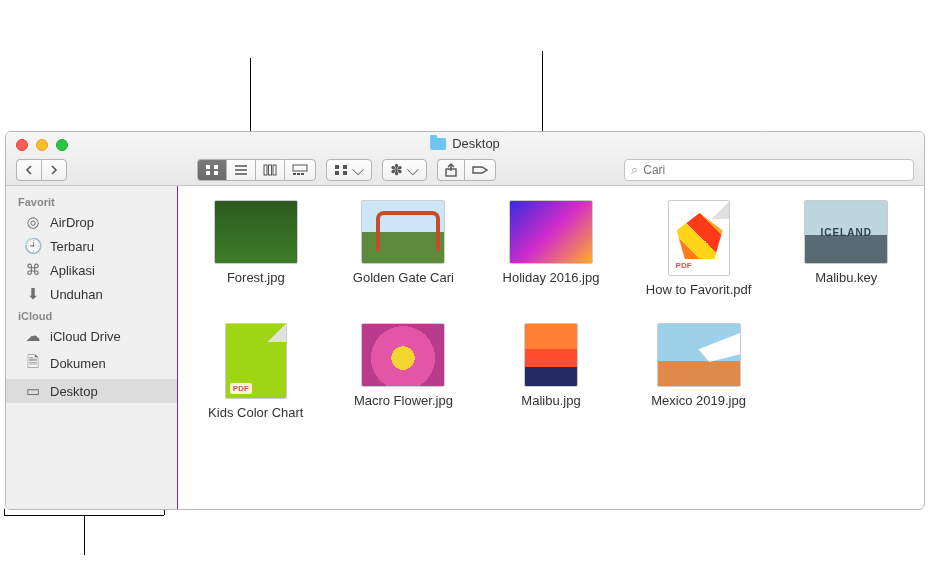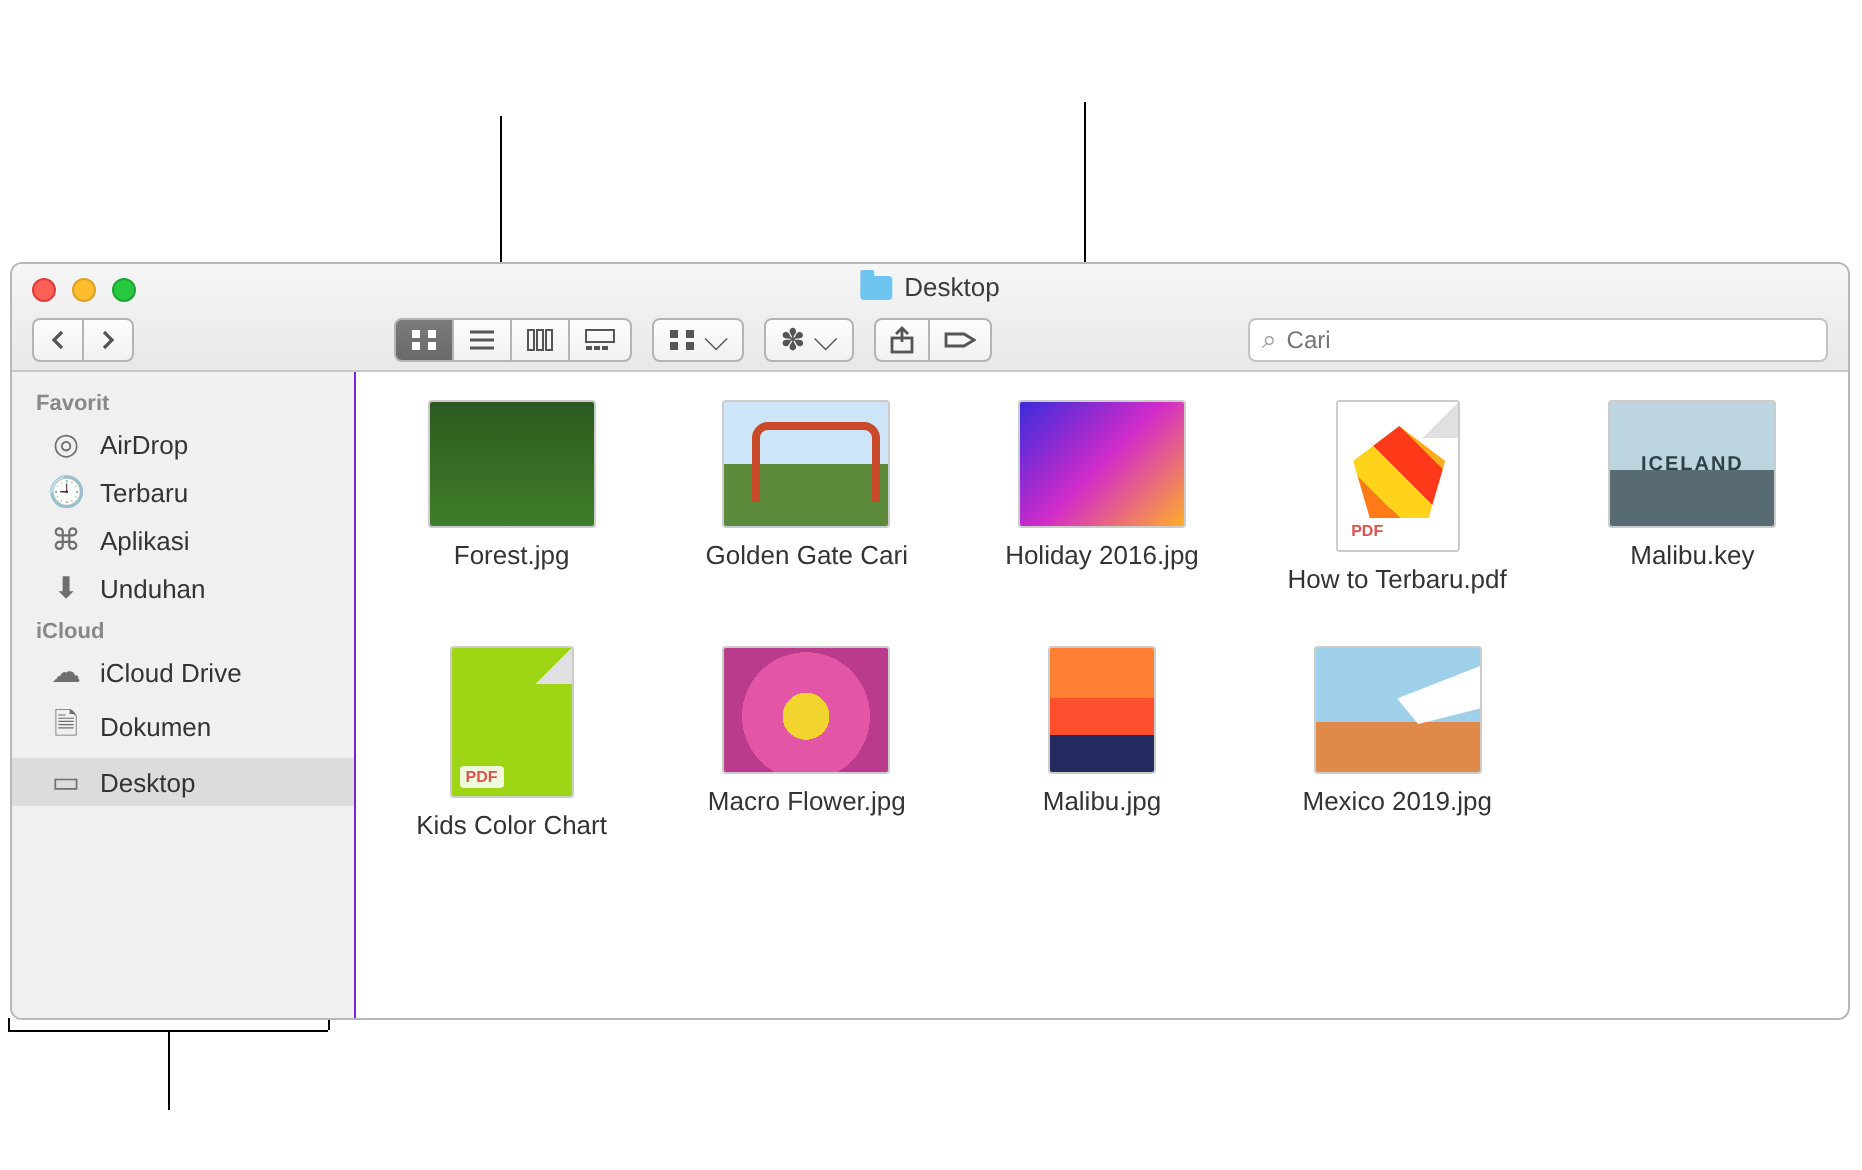--- a/index.html
+++ b/index.html
@@ -243,21 +243,21 @@
             </div>
             <div class="item">
               <div class="thumb t-holiday"></div>
               <div class="label">Holiday 2016.jpg</div>
             </div>
             <div class="item">
               <div class="thumb t-pdf origami">
                 <div class="fold"></div>
                 <div class="badge">PDF</div>
               </div>
-              <div class="label">How to Terbaru.pdf</div>
+              <div class="label">How to Favorit.pdf</div>
             </div>
             <div class="item">
               <div class="thumb t-iceland"></div>
               <div class="label">Malibu.key</div>
             </div>
             <div class="item">
               <div class="thumb t-pdf kids">
                 <div class="fold"></div>
                 <div class="badge">PDF</div>
               </div>

